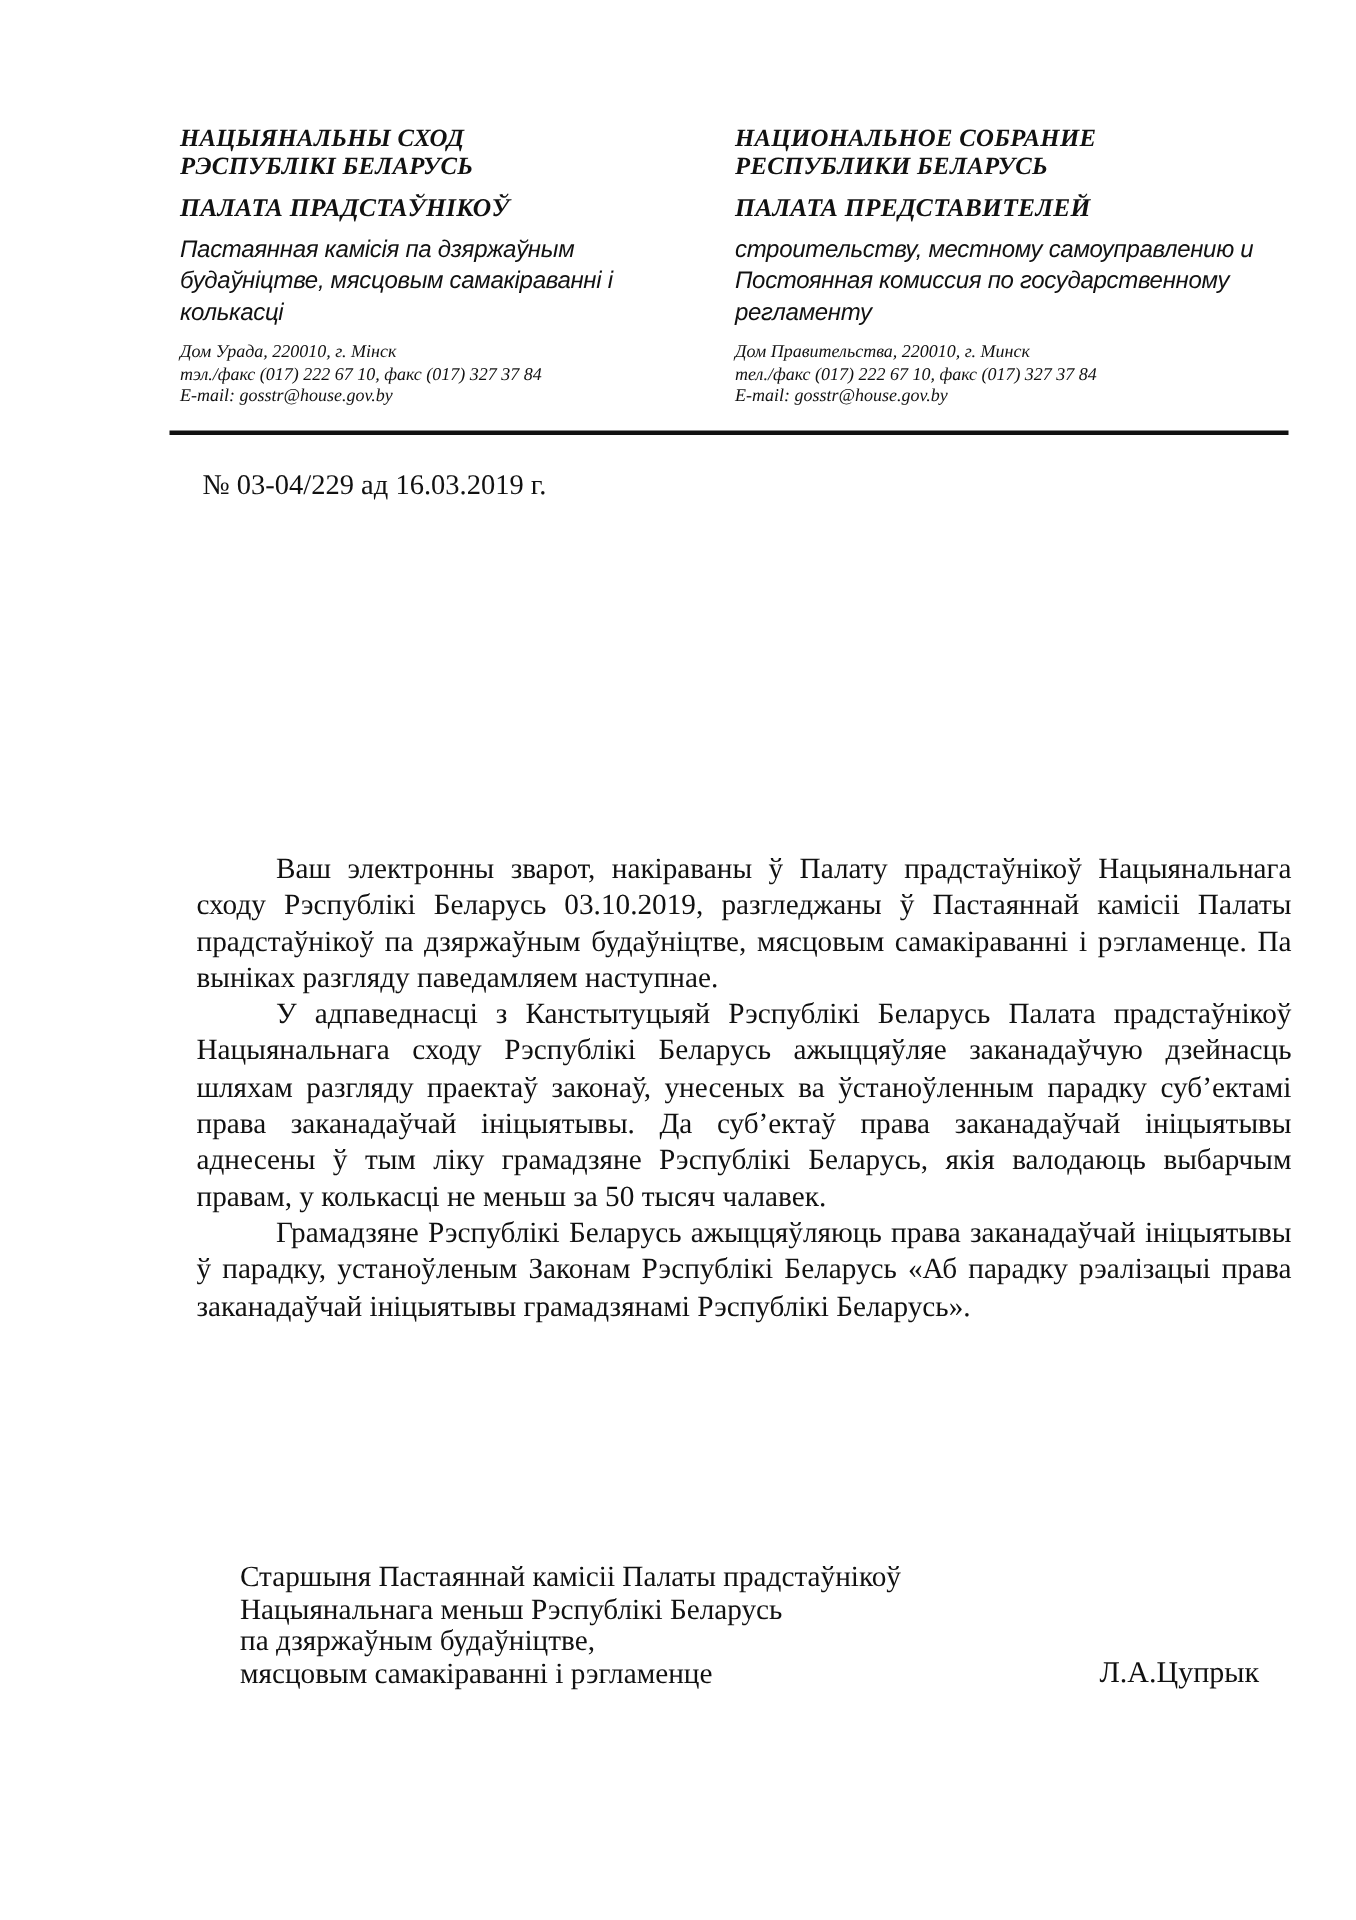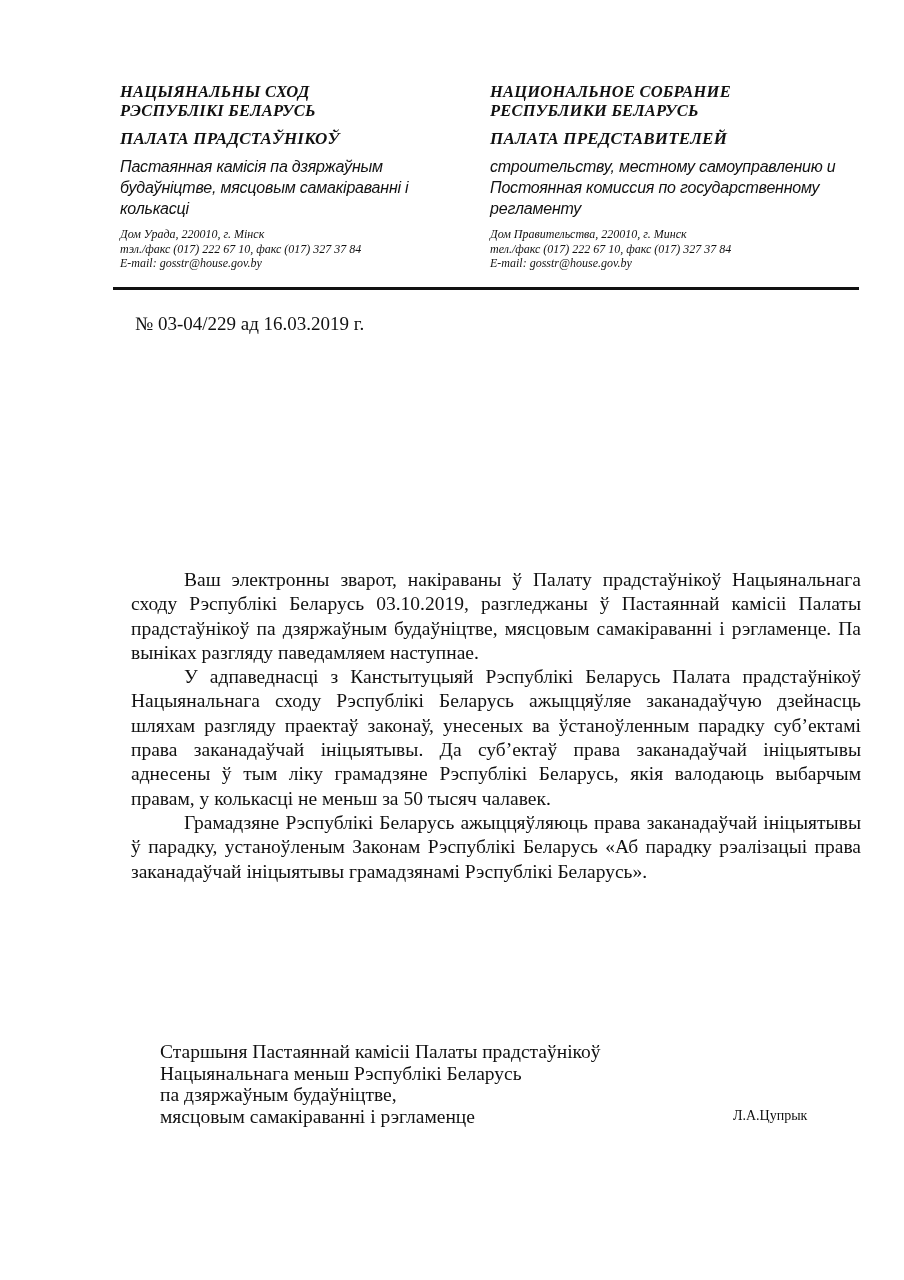--- a/index.html
+++ b/index.html
@@ -16,21 +16,21 @@
     .contacts { font-size: 12px; line-height: 14.5px; margin-top: 8px; }
 
     .rule { position: absolute; left: 113px; width: 746px; top: 287px; height: 3px; background: #111; }
 
     .ref { position: absolute; left: 135px; top: 313px; font-size: 19px; }
 
     .body-text { position: absolute; left: 131px; width: 730px; top: 568px; font-size: 19.5px; line-height: 24.3px; text-align: justify; }
     .body-text p { margin: 0; text-indent: 53px; }
 
     .sig-block { position: absolute; left: 131px; top: 1041px; font-size: 19.5px; line-height: 21.5px; margin-left: 29px; }
-    .sig-name { position: absolute; left: 733px; top: 1105px; font-size: 14px; line-height: 21.5px; }
+    .sig-name { position: absolute; left: 733px; top: 1105px; font-size: 20px; line-height: 21.5px; }
   </style>
 </head>
 <body>
 
 <div class="header-col left">
   <div class="org serif">
     <div>НАЦЫЯНАЛЬНЫ СХОД</div>
     <div>РЭСПУБЛІКІ БЕЛАРУСЬ</div>
   </div>
   <div class="chamber serif">ПАЛАТА ПРАДСТАЎНІКОЎ</div>

